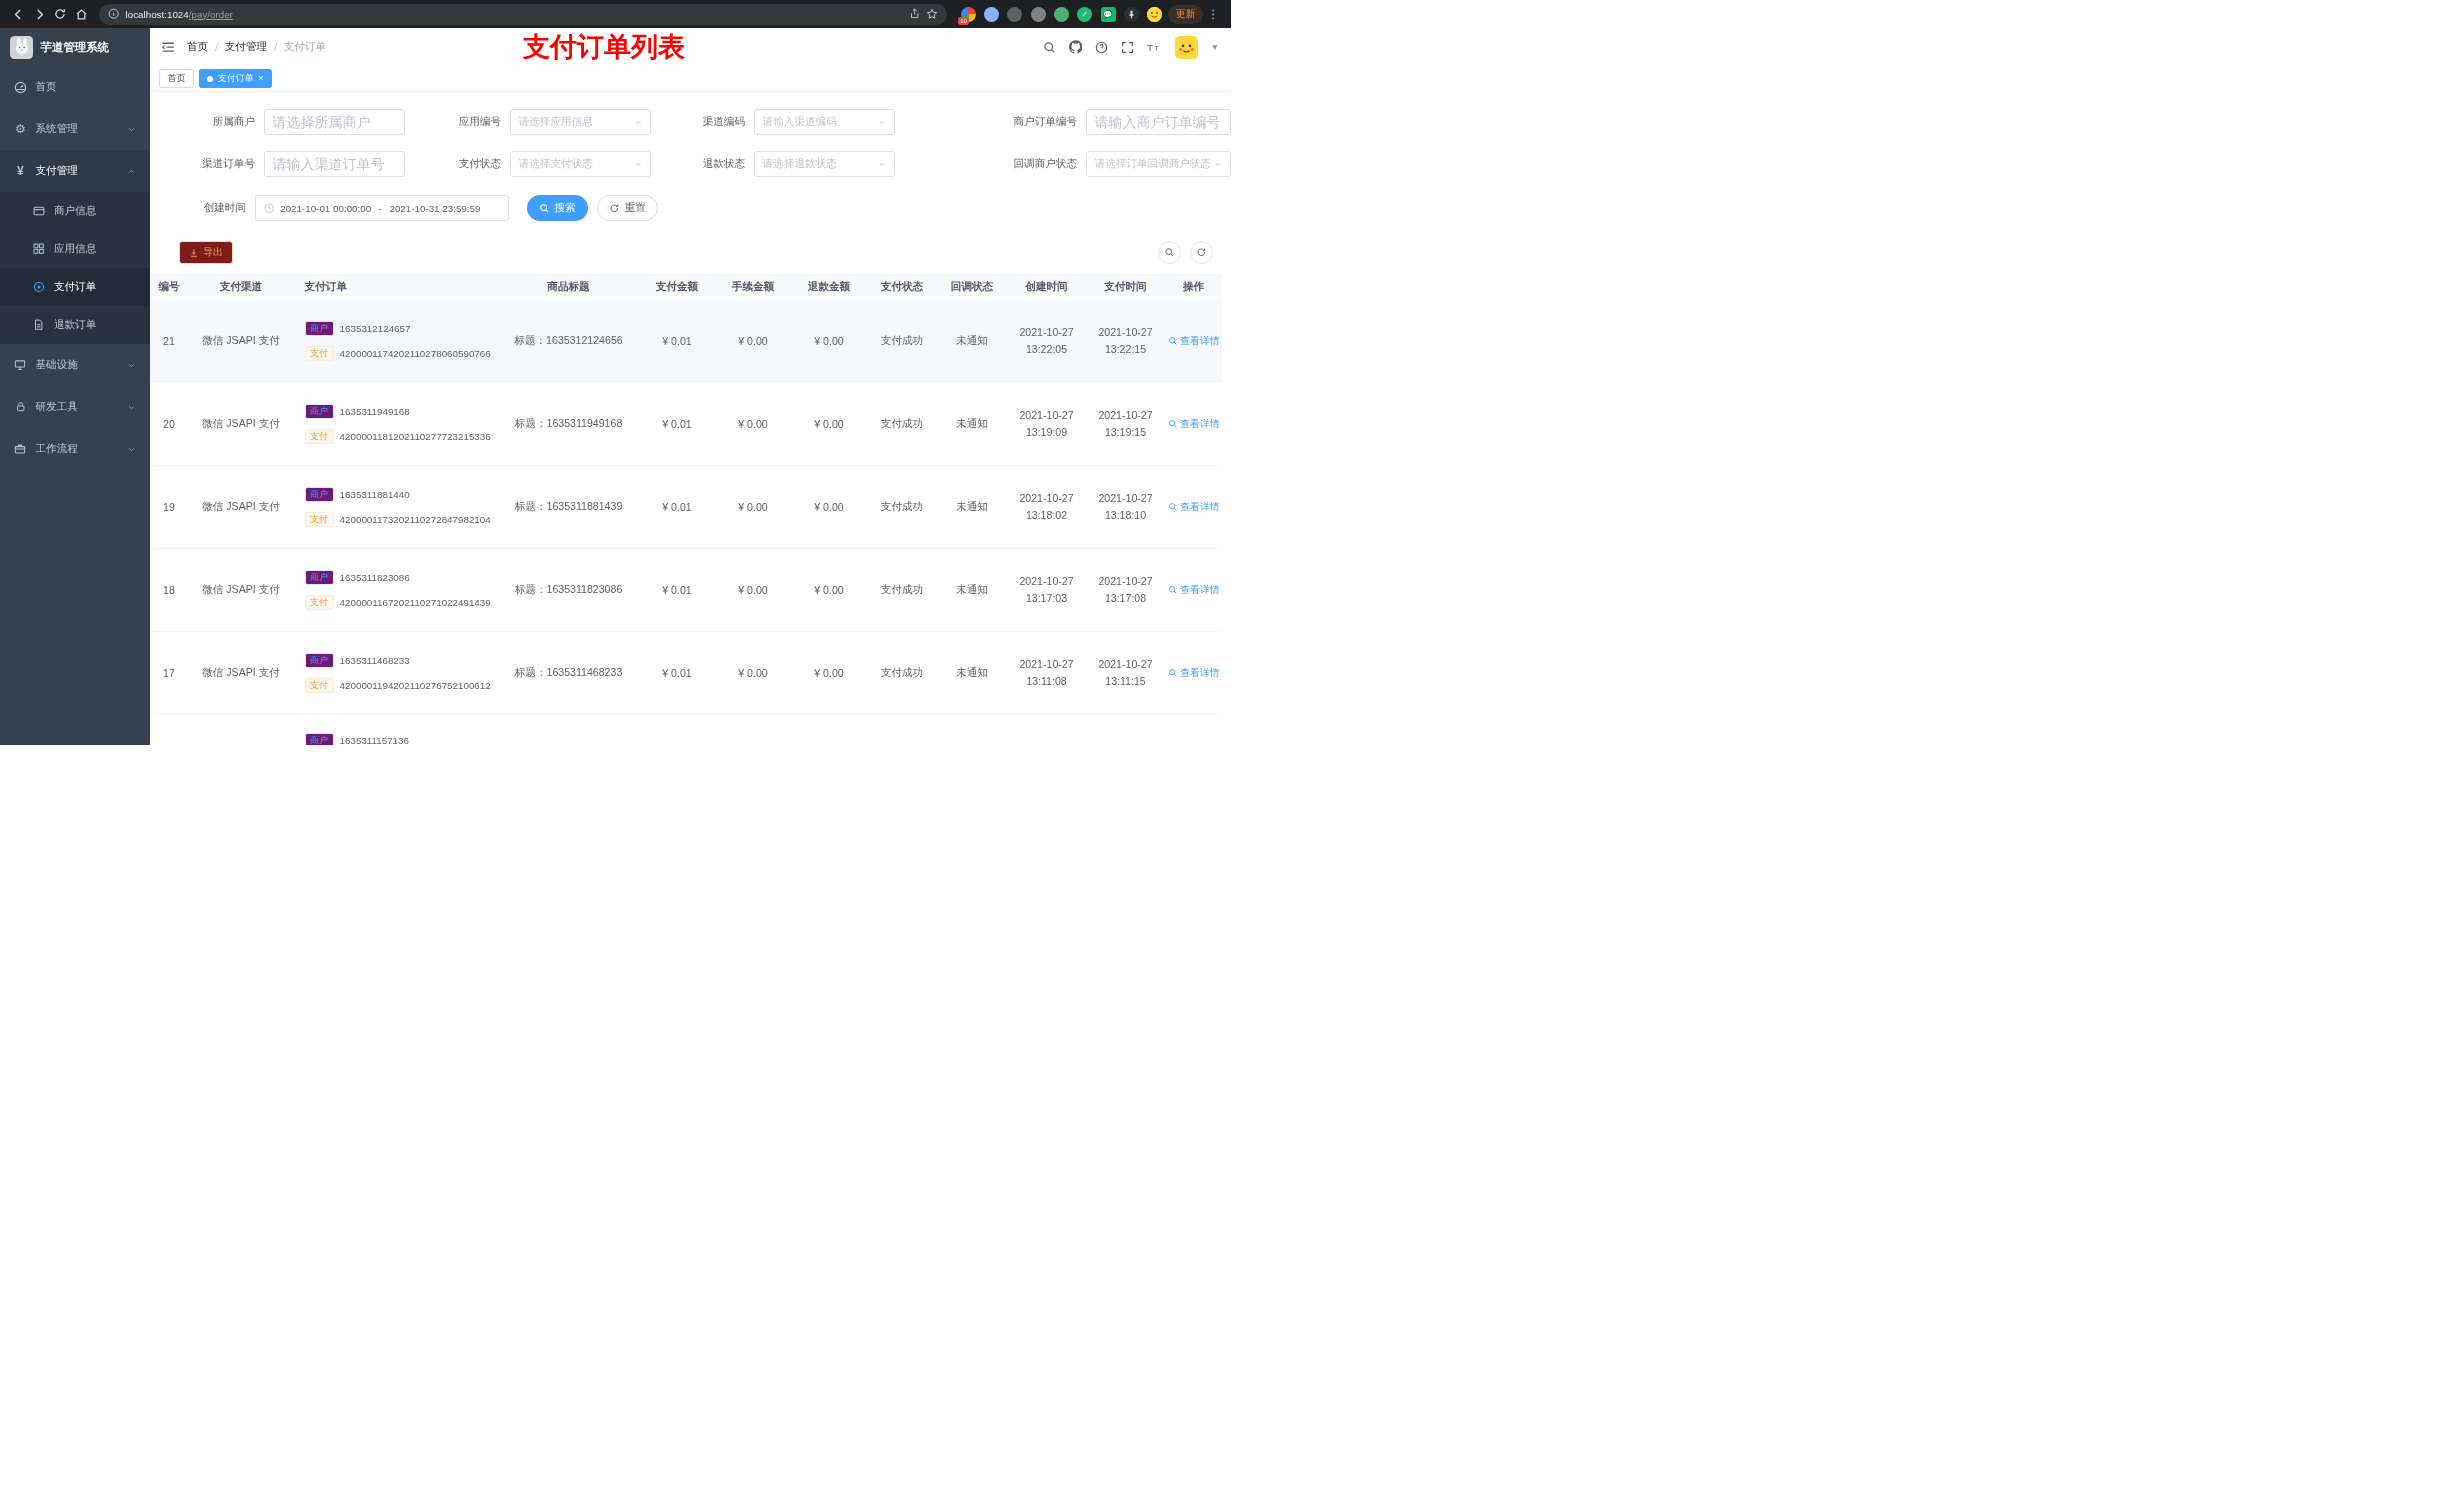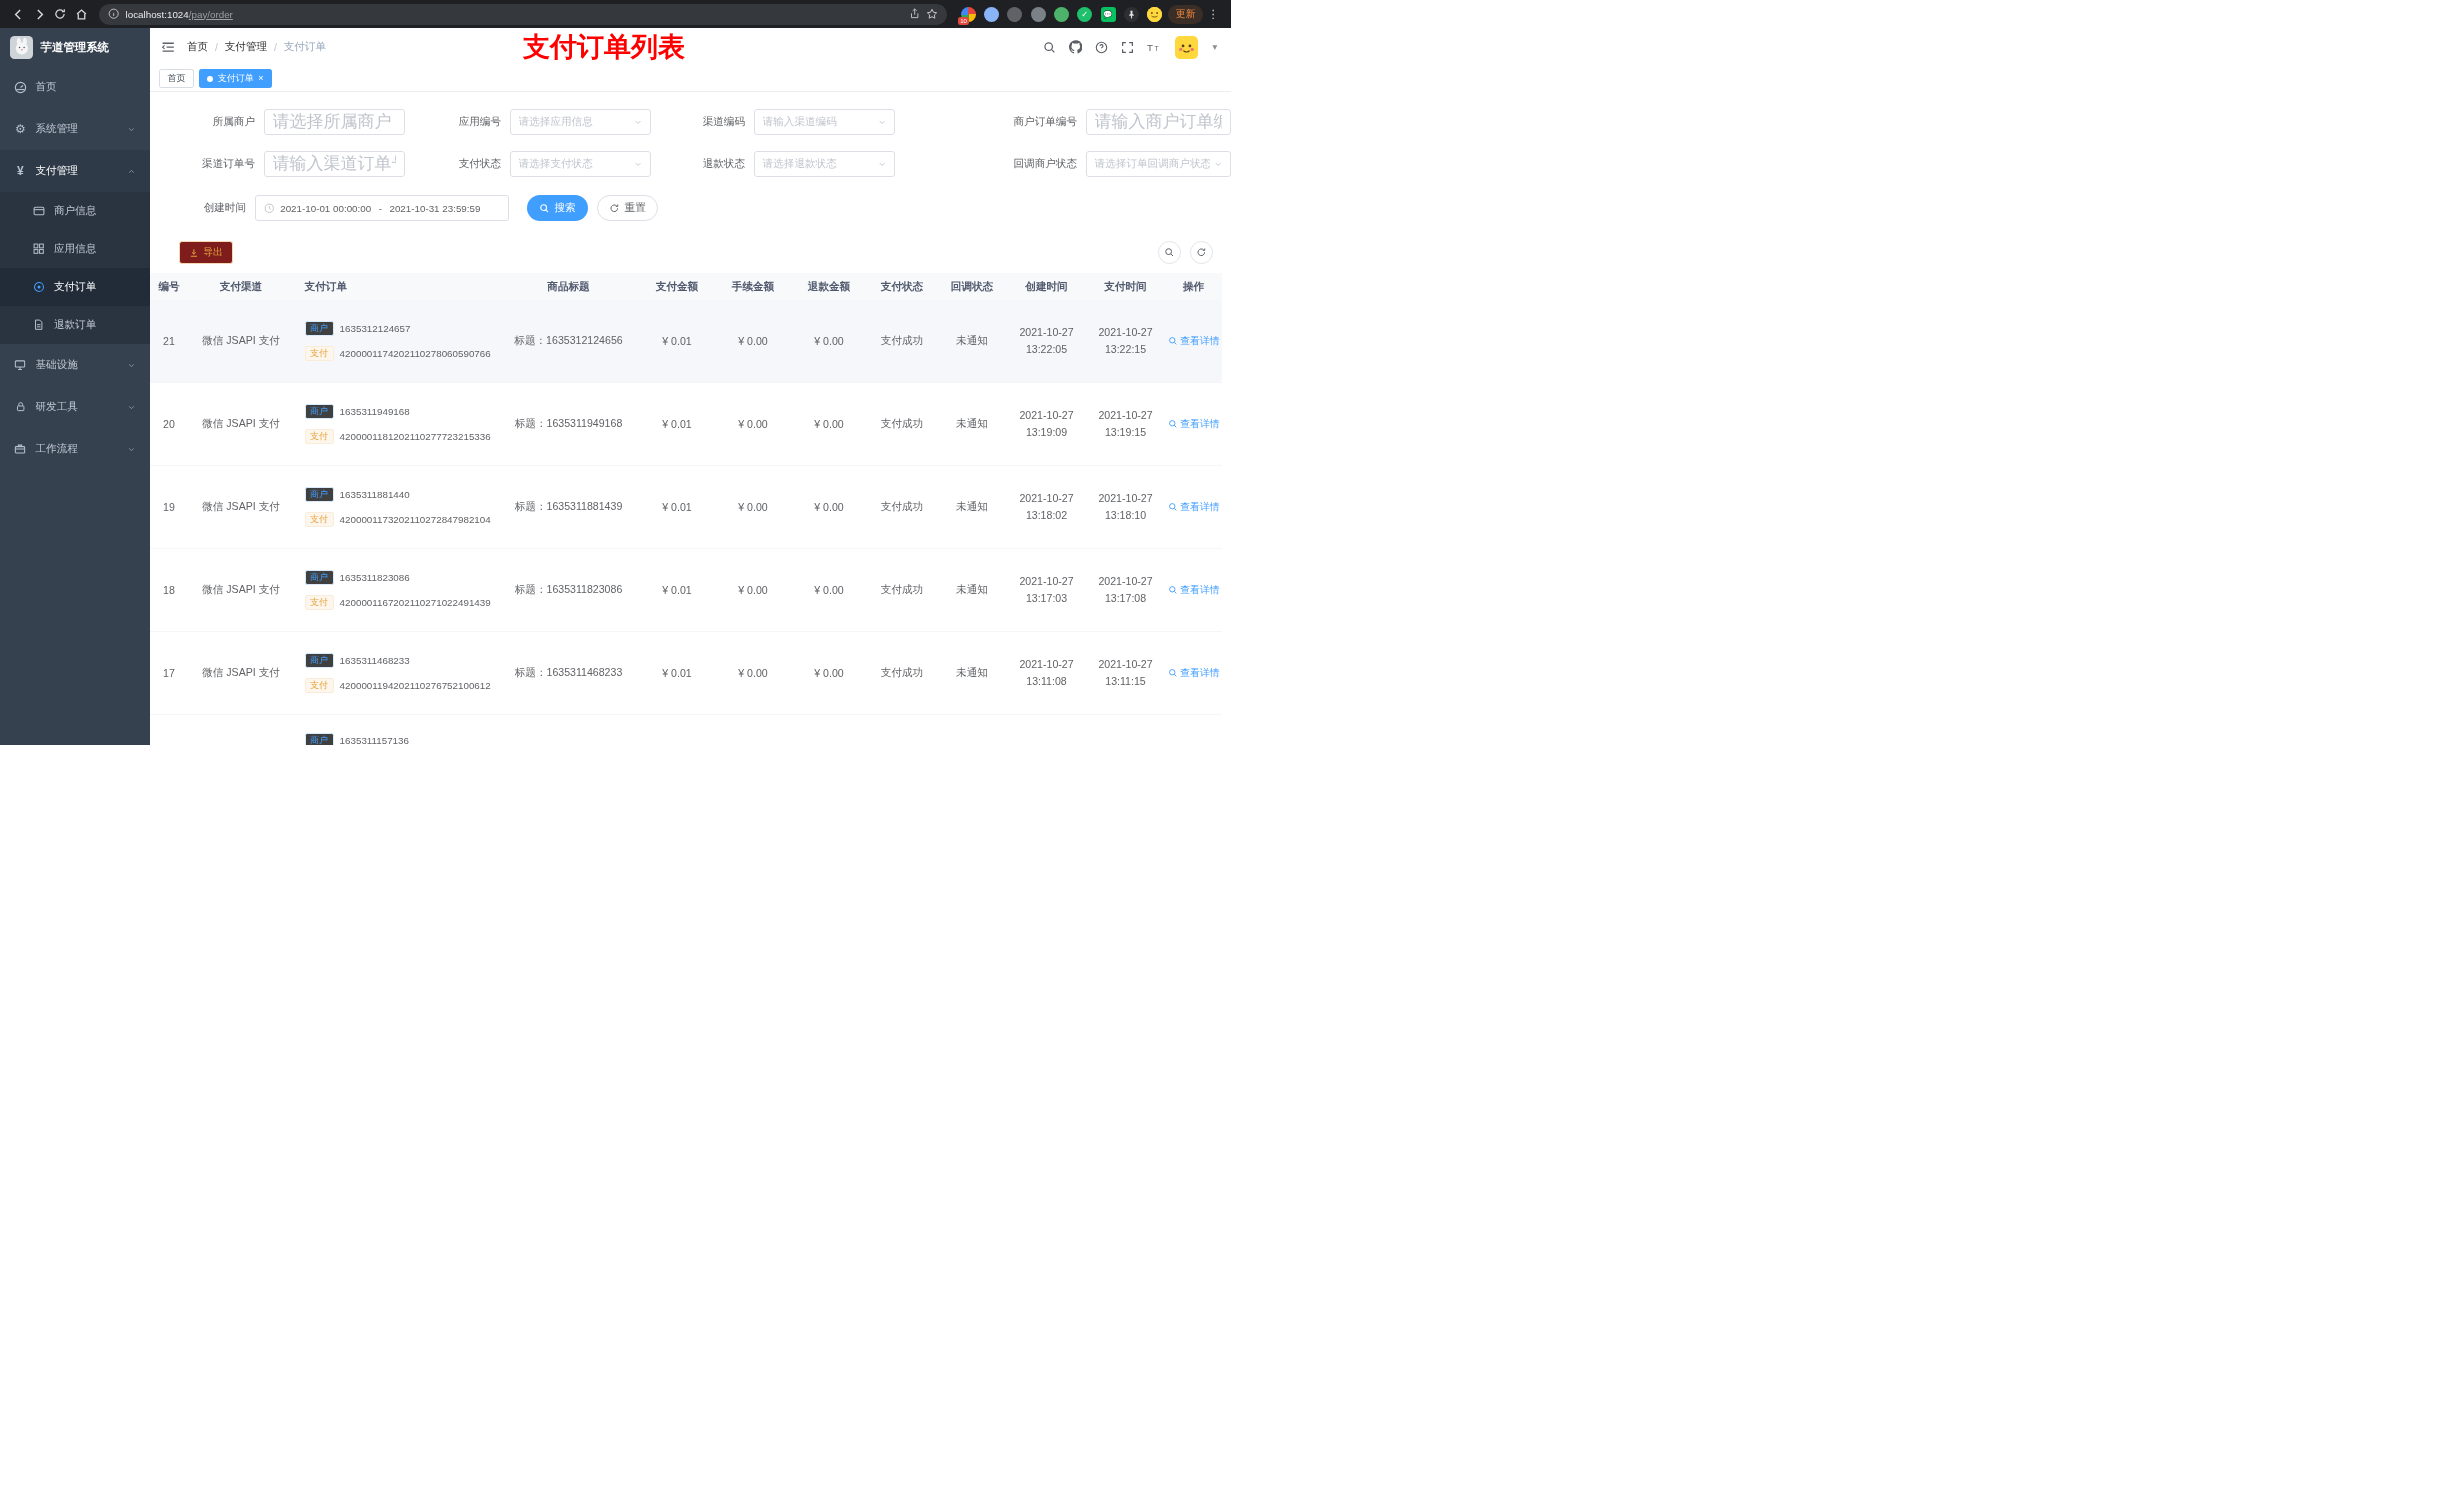--- a/index.html
+++ b/index.html
@@ -76,21 +76,21 @@
   .page { height:653px; overflow:hidden; }
 
   
   .filter-form { padding-top:16.7px; }
   .frow { display:grid; grid-template-columns:255px 246px 244px 1fr; margin-bottom:16.7px; }
   .frow.r2 { margin-bottom:18px; }
   .fcell { display:flex; align-items:center; }
   .flabel { flex:1; text-align:right; padding-right:9px; font-size:10.6px; color:#606266; white-space:nowrap; }
   .control { width:141px; height:26px; border:0.8px solid #dcdfe6; border-radius:3px; background:#fff; display:flex; align-items:center; padding:0 7.6px; gap:4.5px; }
   .fcell.c4 .control { width:145px; }
-  .control input { border:none; outline:none; width:100%; font-size:17px; color:#606266; font-family:inherit; background:transparent; }
+  .control input { border:none; outline:none; width:100%; font-size:14px; color:#606266; font-family:inherit; background:transparent; }
   .control input::placeholder { color:#c0c4cc; }
   .control .ph { flex:1; font-size:10.6px; color:#c0c4cc; white-space:nowrap; overflow:hidden; }
   .control .sel-chev { color:#c0c4cc; flex:0 0 auto; }
   .frow-date { display:flex; align-items:center; margin-bottom:19.7px; }
   .frow-date .flabel { flex:0 0 105px; width:105px; }
   .date-control { width:254px; height:26px; border:0.8px solid #dcdfe6; border-radius:3px; display:flex; align-items:center; padding:0 7.6px; gap:6px; color:#606266; font-size:9.8px; cursor:text; }
   .date-control .clock { color:#c0c4cc; }
   .date-sep { color:#606266; padding:0 1.5px; }
   .btn { height:26px; border-radius:13px; display:inline-flex; align-items:center; gap:4.5px; font-size:10.6px; padding:0 11.4px; cursor:pointer; border:0.8px solid transparent; }
   .btn-search { background:#409eff; color:#fff; margin-left:18px; }
@@ -108,21 +108,21 @@
   .thead { background:#f8f9fb; height:27px; font-weight:bold; color:#515a6e; font-size:10.6px; }
   .th { text-align:center; white-space:nowrap; overflow:hidden; }
   .thead .th:nth-child(3) { text-align:left; padding-left:10.6px; }
   .tbody .trow { min-height:83px; border-bottom:0.8px solid #f4f6f8; font-size:10.6px; color:#606266; }
   .tbody .trow:first-child { background:#f5f7fa; }
   .td { text-align:center; }
   .td-id { overflow:hidden; white-space:nowrap; }
   .td-order { text-align:left; padding-left:10.6px; display:flex; flex-direction:column; gap:10.6px; justify-content:center; }
   .order-line { display:flex; align-items:center; gap:6px; font-size:9.8px; color:#606266; white-space:nowrap; }
   .tag { font-size:9px; height:15px; padding:0 4.5px; display:inline-flex; align-items:center; border-radius:2.3px; line-height:1; flex:0 0 auto; }
-  .tag-blue { color:#409eff; background:#404040; border:0.8px solid #d9ecff; }
+  .tag-blue { color:#409eff; background:#701a75; border:0.8px solid #d9ecff; }
   .tag-orange { color:#e6a23c; background:#fdf6ec; border:0.8px solid #faecd8; }
   .td-date span { display:block; line-height:1.6; }
   .td-action { color:#409eff; font-size:9.8px; display:flex; align-items:center; justify-content:center; gap:3px; cursor:pointer; white-space:nowrap; }
   .partial .trow { border-bottom:none; background:#fff; align-items:start; }
   .partial .td-order { padding-top:18px; justify-content:flex-start; }
 </style>
 </head>
 <body>
 
 <div class="chrome">

